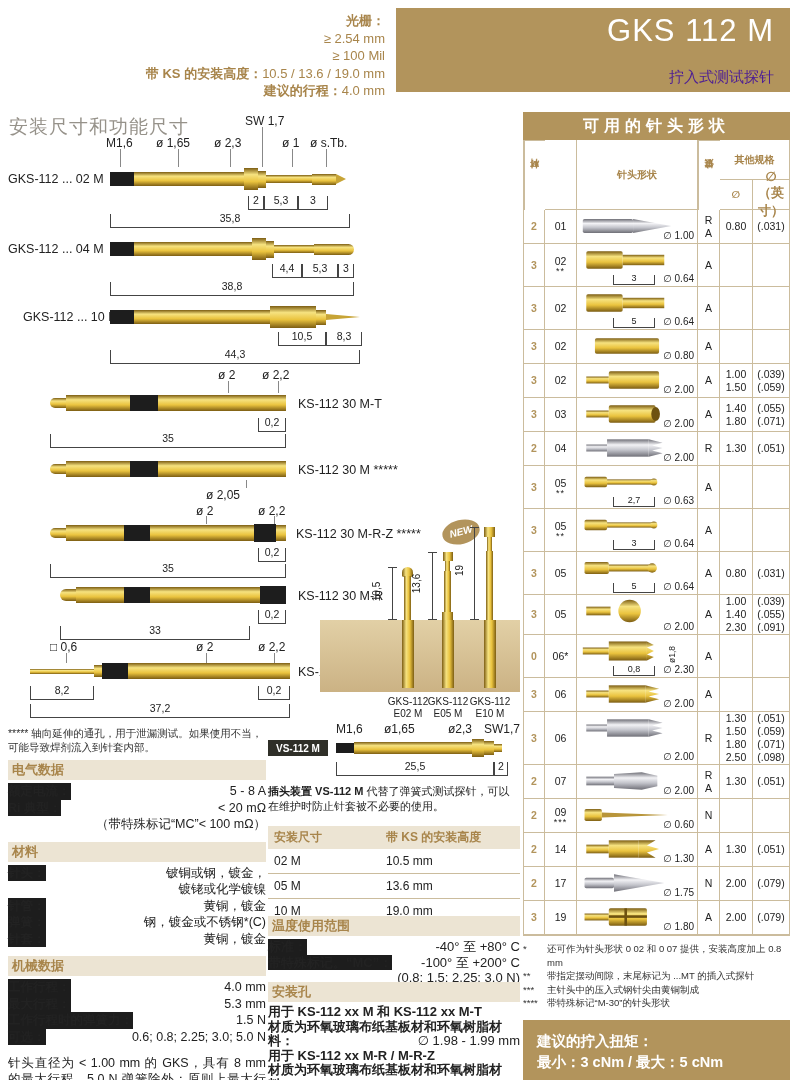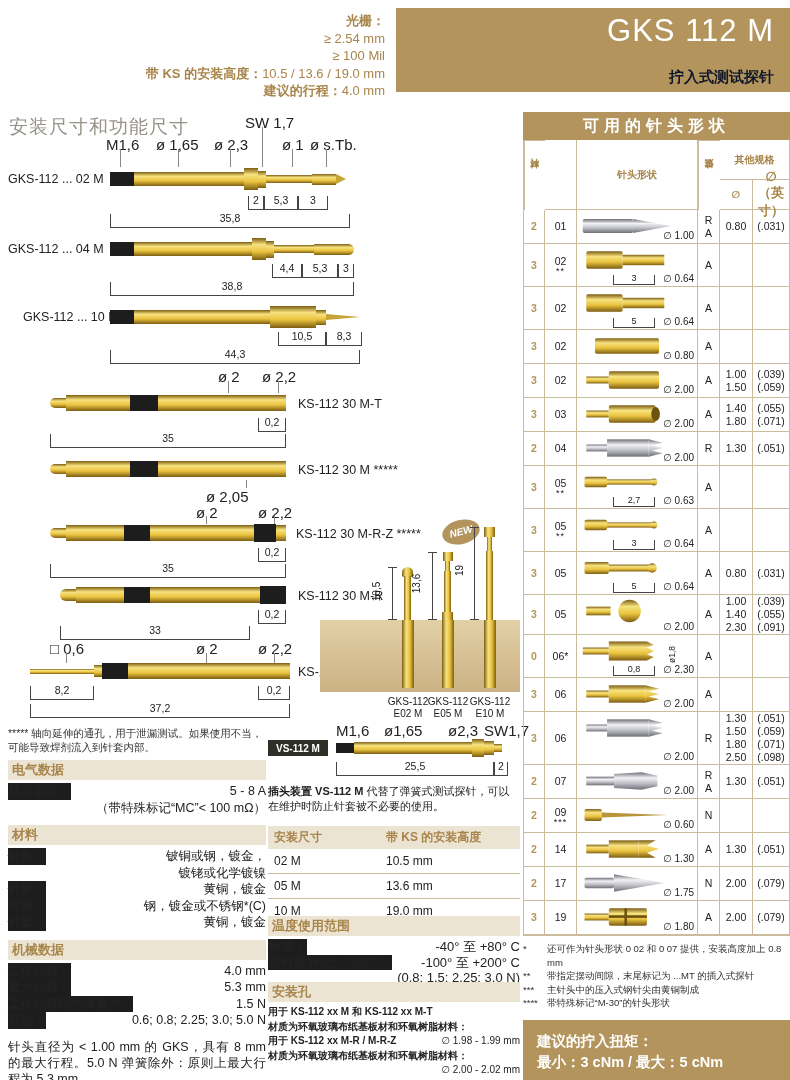--- a/index.html
+++ b/index.html
@@ -11,31 +11,31 @@
   }
   *{margin:0;padding:0;box-sizing:border-box}
   html,body{background:#fff}
   body{font-family:"Liberation Sans","DejaVu Sans",sans-serif;color:var(--ink)}
   #page{position:relative;width:790px;height:1080px;background:#fff;overflow:hidden}
 
   
   .banner{position:absolute;left:396px;top:8px;width:394px;height:84px;background:var(--ag);
           display:flex;flex-direction:column;align-items:flex-end;justify-content:center;padding:6px 16px}
   .banner .t{color:#fff;font-size:31px;font-weight:normal;letter-spacing:1px;line-height:34px}
-  .banner .s{color:#0f172a;font-size:15px;font-weight:bold;margin-top:20px}
+  .banner .s{color:#4c1d95;font-size:15px;font-weight:normal;margin-top:20px}
   .hspecs{position:absolute;left:0;top:12px;width:385px;text-align:right;color:var(--hg);
           font-size:13px;line-height:17.5px}
   .hspecs b{font-weight:bold}
 
   
   .sect-title{position:absolute;left:9px;top:114px;font-size:19px;color:#96928a;letter-spacing:1px}
 
   
   #diagrams{position:absolute;left:0;top:112px;width:522px;height:648px}
-  .dlab{position:absolute;font-size:15px;color:#222;white-space:nowrap}
+  .dlab{position:absolute;font-size:12px;color:#222;white-space:nowrap}
   .plabel{position:absolute;font-size:12.5px;color:#222;white-space:nowrap}
   .lead{position:absolute;width:1px;background:#888}
   .pb{position:absolute;display:flex;align-items:center}
   .s{flex:none}
   .g{background:linear-gradient(180deg,#7c5d13,#f6e27f 30%,#eac33e 62%,#7c5d13)}
   .k{background:#1d1d1d}
   .capL{border-radius:6px 0 0 6px}
   .capR{border-radius:0 6px 6px 0}
   .cone{width:0;height:0;border-left:10px solid #c7a436;border-top:5px solid transparent;border-bottom:5px solid transparent}
   .needle{width:0;height:0;border-left:34px solid #c7a436;border-top:3px solid transparent;border-bottom:3px solid transparent}
@@ -66,21 +66,21 @@
   .pname{position:absolute;font-size:10px;line-height:12px;text-align:center;color:#222}
   .vsbox{position:absolute;background:#2f2f28;color:#fff;font-size:10px;font-weight:bold;
          display:flex;align-items:center;justify-content:center}
   .vsdesc{position:absolute;font-size:11px;line-height:14.5px;color:#222}
   .mtable{position:absolute;left:0;width:252px;font-size:12px}
   .mtable .hrow{display:flex;background:var(--bb);color:var(--hg);font-weight:bold;padding:3px 0}
   .mtable .hrow span:first-child{width:118px;padding-left:6px}
   .mtable .mrow{display:flex;border-bottom:1px solid var(--bt);padding:5px 0}
   .mtable .mrow span:first-child{width:118px;padding-left:6px}
   .kvs-mid .kv{font-size:13px;line-height:15.5px}
-  .holes p{font-size:10px;line-height:14.5px}
+  .holes p{font-size:13px;line-height:14.5px}
   .holes .hb{font-weight:bold}
   .holes .hval{float:right;font-weight:normal}
 
   
   #rightcol{position:absolute;left:523px;top:112px;width:267px}
   .ttitle{height:28px;background:var(--ag);color:#fff;font-size:16px;font-weight:bold;
           display:flex;align-items:center;justify-content:center;letter-spacing:5px}
   .ptable{border:1px solid var(--bt);border-top:none}
   .thead{display:grid;grid-template-columns:21px 32px 121px 22px 33px 36px;grid-template-rows:40px 30px}
   .th{border-right:1px solid var(--bt);border-bottom:1px solid var(--bt);display:flex;align-items:center;
@@ -312,20 +312,24 @@
   </div>
 
   <div id="leftcol">
     <div class="band">电气数据</div>
     <div>
         <div class="kv">
           <span class="k">额定电流：</span>
           <span class="v">5 - 8 A</span>
         </div>
         <div class="kv">
+          <span class="k">Ri 典型：</span>
+          <span class="v">&lt; 20 mΩ</span>
+        </div>
+        <div class="kv">
           <span class="k"></span>
           <span class="v">（带特殊标记“MC”&lt; 100 mΩ）</span>
         </div>
       </div>
     <div class="band sectgap">材料</div>
     <div>
         <div class="kv">
           <span class="k">针头：</span>
           <span class="v">铍铜或钢，镀金，</span>
         </div>

